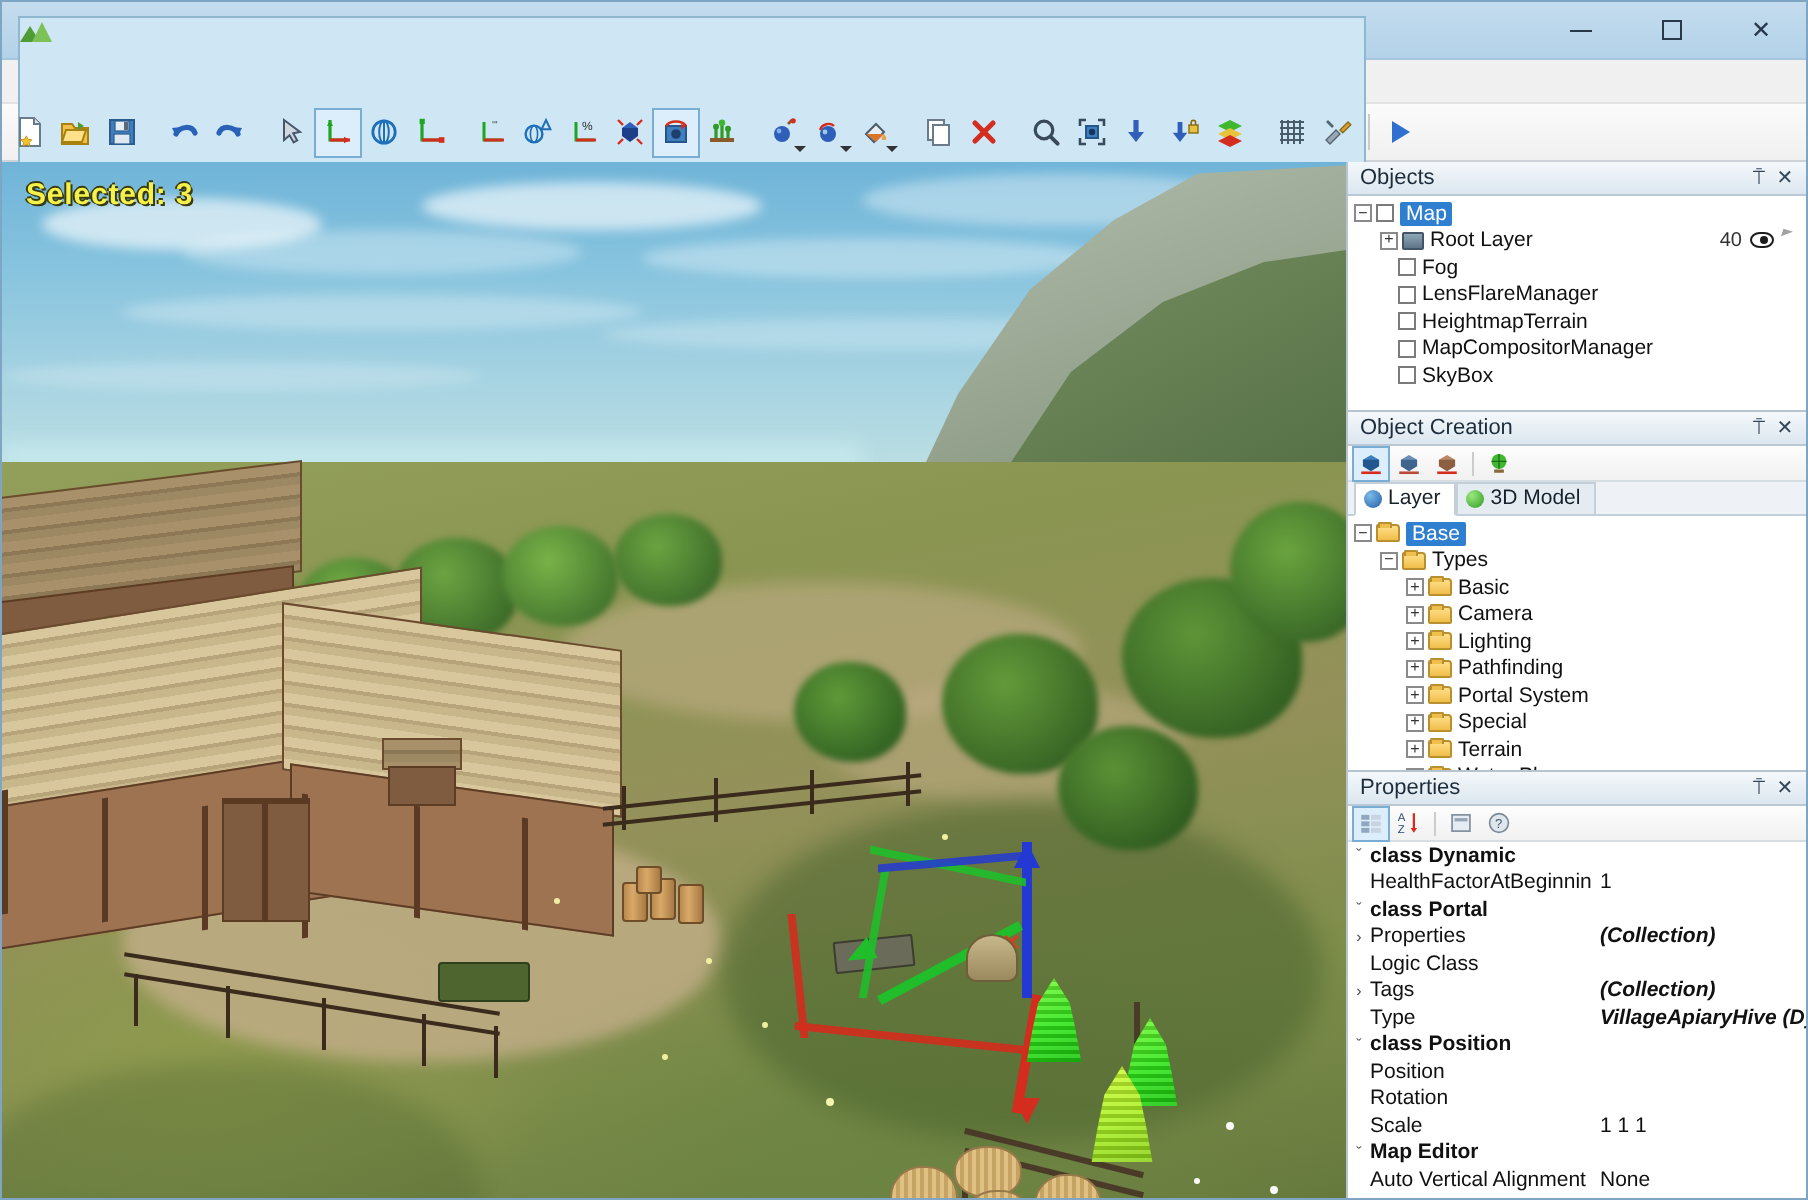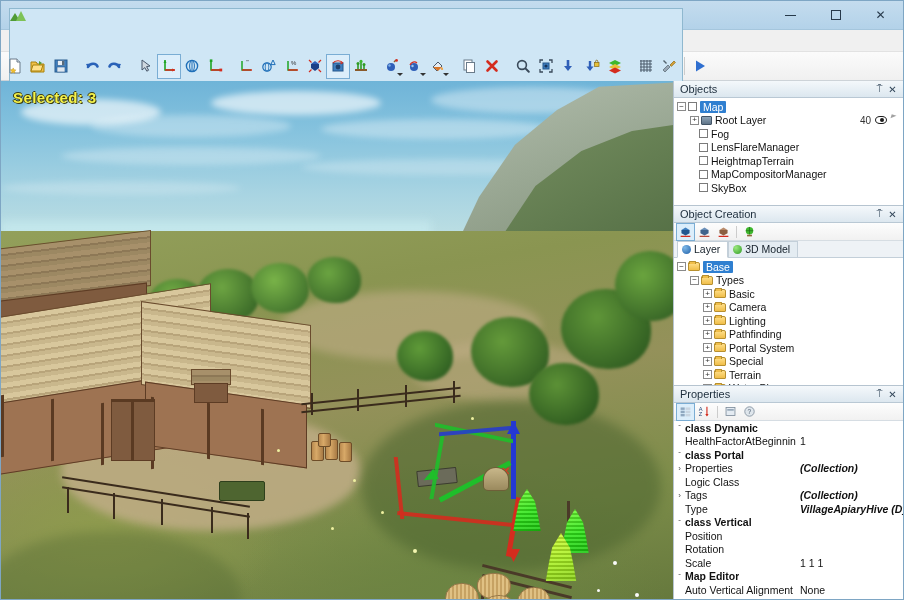--- a/index.html
+++ b/index.html
@@ -883,21 +883,21 @@
             <span class="pname">Tags</span>
             <span class="pval b">(Collection)</span>
           </div>
           <div class="prow">
             <span class="chev"></span>
             <span class="pname">Type</span>
             <span class="pval b">VillageApiaryHive (Dynamic)</span>
           </div>
           <div class="prow cat">
             <span class="chev">ˇ</span>
-            <span class="pname">class Vertical</span>
+            <span class="pname">class Position</span>
           </div>
           <div class="prow">
             <span class="chev"></span>
             <span class="pname">Position</span>
             <span class="pval"></span>
           </div>
           <div class="prow">
             <span class="chev"></span>
             <span class="pname">Rotation</span>
             <span class="pval"></span>

